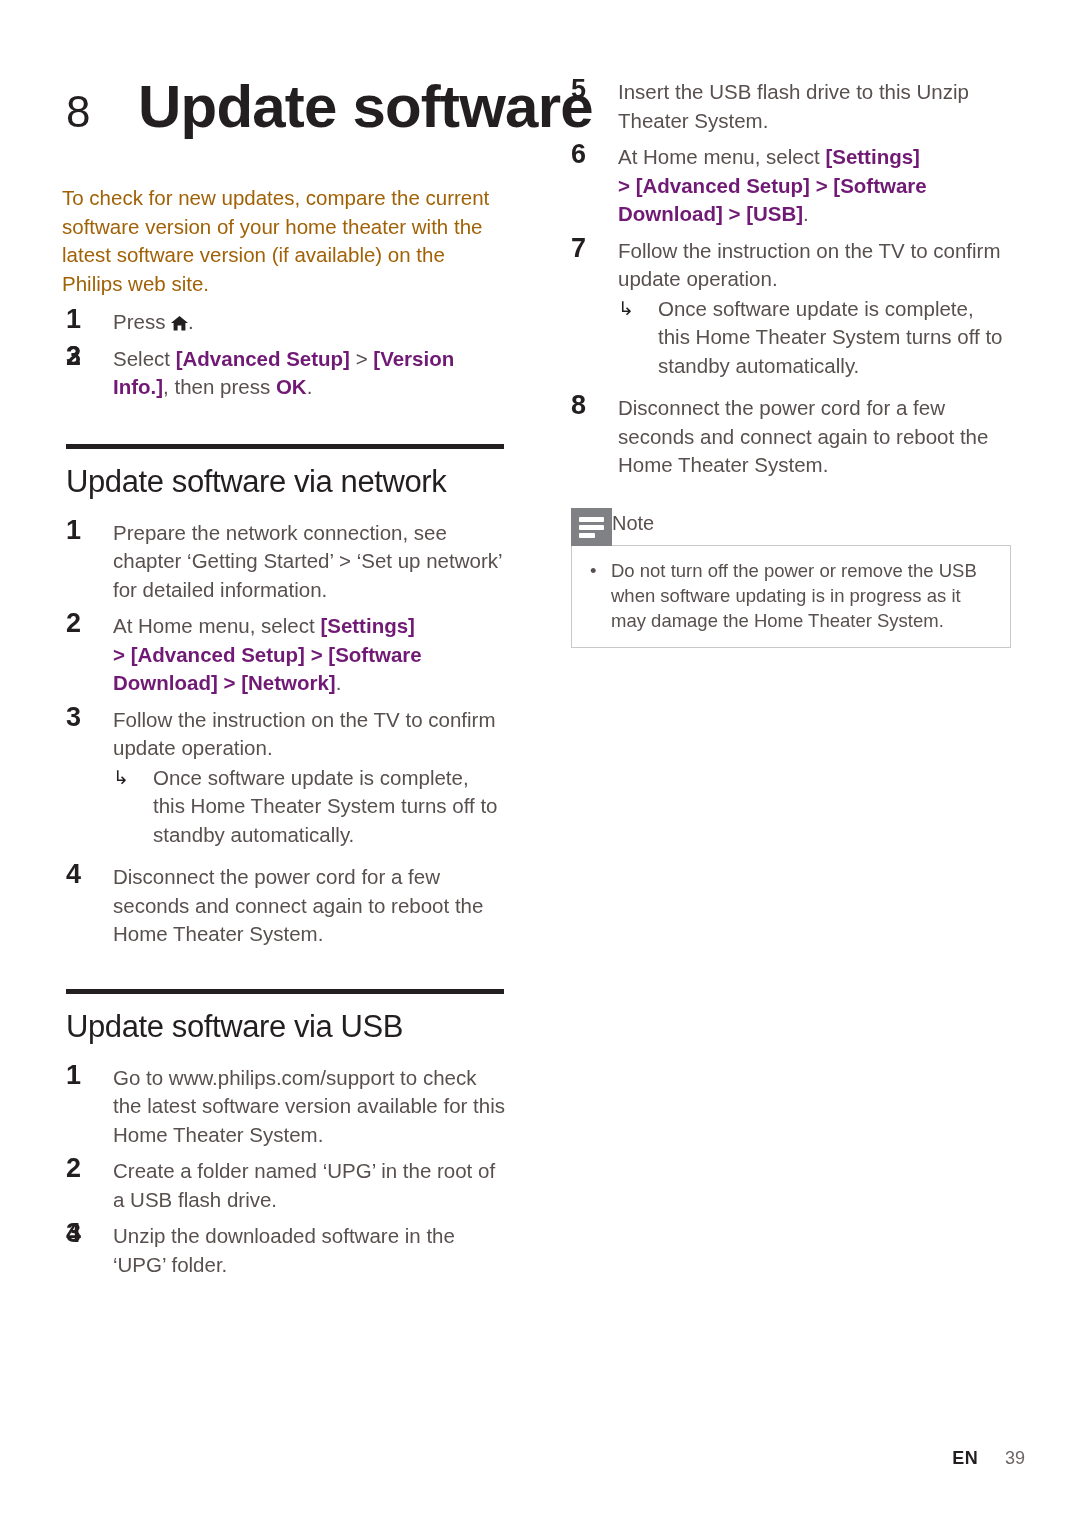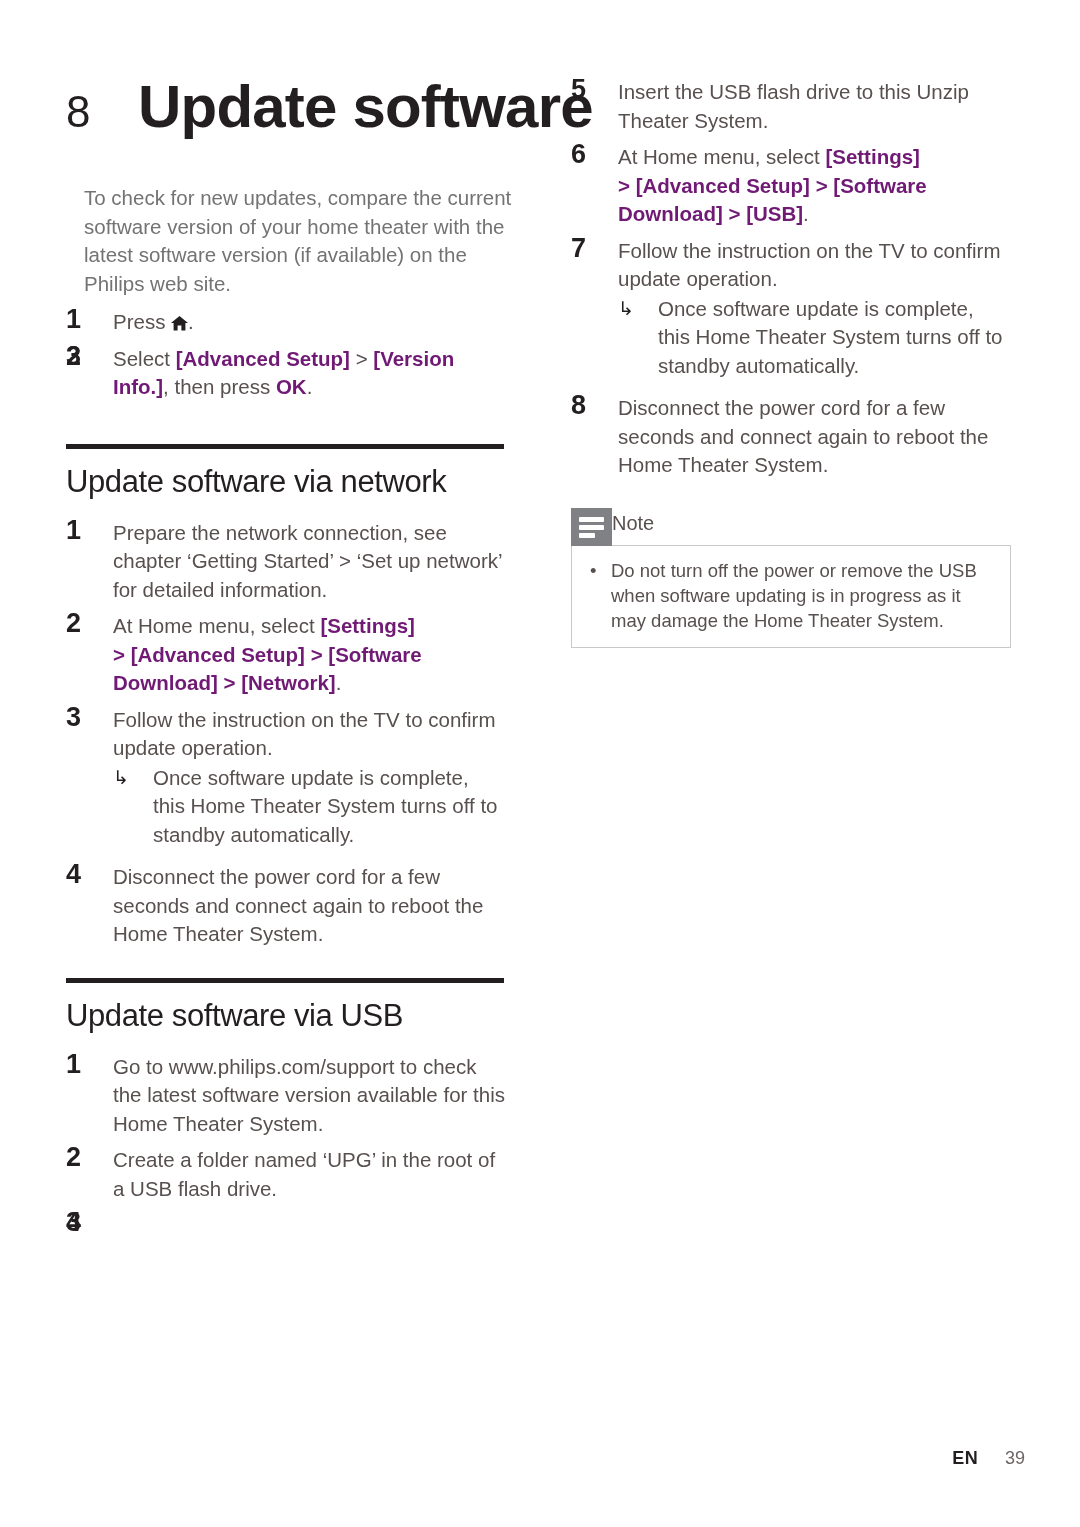--- a/index.html
+++ b/index.html
@@ -47,26 +47,26 @@
   .chapter-title {
     font-size: 60px;
     font-weight: 700;
     letter-spacing: -0.8px;
     white-space: nowrap;
   }
 
   
   .intro {
     position: absolute;
-    left: 84px;
+    left: 62px;
     top: 184px;
     width: 448px;
     font-size: 20.5px;
     line-height: 28.5px;
-    color: #737373;
+    color: #a16207;
   }
 
   
   .rule {
     height: 5px;
     background: #231f20;
     width: 438px;
   }
   .section-head {
     font-size: 31px;
@@ -261,38 +261,39 @@
             <span>Once software update is complete, this Home Theater System turns off to standby automatically.</span>
           </div>
         </li>
         <li class="step" style="margin-top:14px;">
           <span class="step-num">4</span>
           <span>Disconnect the power cord for a few seconds and connect again to reboot the Home Theater System.</span>
         </li>
       </ol>
     </div>
 
-    <div style="margin-top:29px;">
+    <div style="margin-top:40px;">
       <div class="rule"></div>
       <div class="section-head">Update software via USB</div>
 
       <ol class="steps" style="margin-top:18px;">
         <li class="step">
           <span class="step-num">1</span>
           <span>Go to www.philips.com/support to check the latest software version available for this Home Theater System.</span>
         </li>
         <li class="step">
           <span class="step-num">2</span>
           <span>Create a folder named ‘UPG’ in the root of a USB flash drive.</span>
         </li>
         <li class="step">
           <span class="step-num">3</span>
         </li>
         <li class="step">
           <span class="step-num">4</span>
+          <span>Unzip the downloaded software in the ‘UPG’ folder.</span>
         </li>
       </ol>
     </div>
   </div>
 
   <div class="col col-right" style="top:78px;">
 
     <ol class="steps">
       <li class="step" style="margin-top:0;">
         <span class="step-num">5</span>

